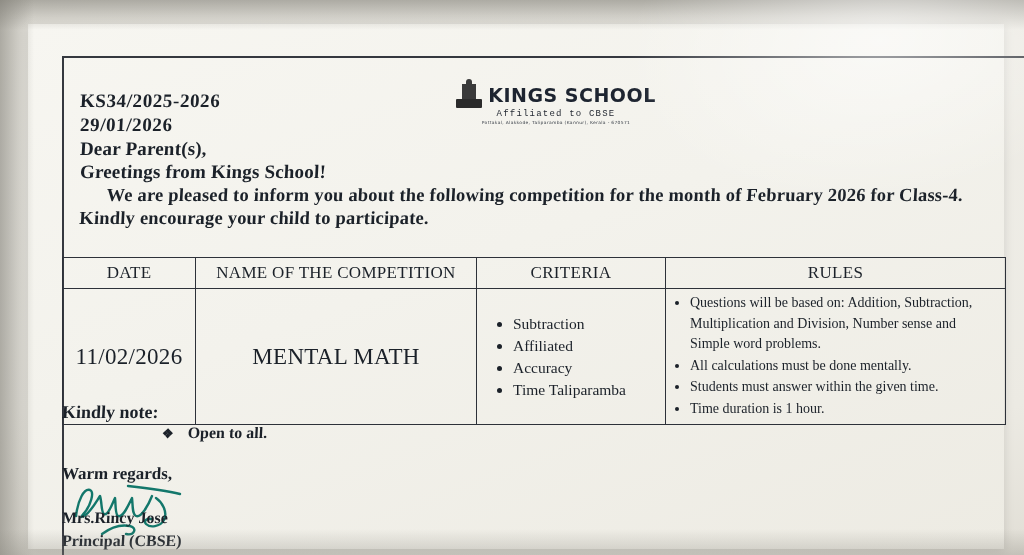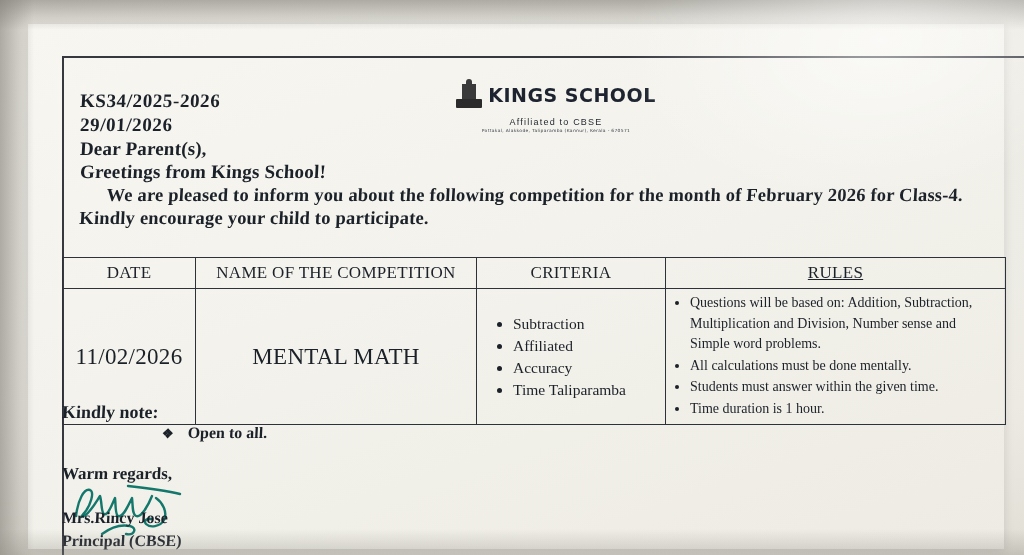--- a/index.html
+++ b/index.html
@@ -86,25 +86,25 @@
     background:#3a3a3a; border-radius:50% 50% 0 0;
   }
   .lh-name {
     font-family: "DejaVu Sans", sans-serif;
     font-weight: bold;
     font-size: 19px;
     letter-spacing: 0.5px;
     color: #1d2430;
   }
   .lh-sub {
-    font-family: Liberation Sans, sans-serif;
+    font-family: Liberation Mono, monospace;
     font-size: 9px;
     letter-spacing: 1.2px;
     color: #242a33;
-    margin-top: 10px;
+    margin-top: 2px;
   }
   .lh-addr {
     font-family: "DejaVu Sans", sans-serif;
     font-size: 4.5px;
     letter-spacing: 0.3px;
     color: #3b414a;
     margin-top: 2px;
     transform: scale(1, 0.95);
   }
 
@@ -148,21 +148,21 @@
   .tbl th {
     font-weight: normal;
     font-size: 17px;
     text-align: center;
     padding: 5px 4px;
     letter-spacing: 0.3px;
   }
   .col-date { width: 124px; }
   .col-name { width: 272px; }
   .col-criteria { width: 180px; }
-  .col-rules { width: auto; text-decoration: underline; }
+  .col-rules { width: auto; }
   .cell-center { text-align: center; font-size: 23px; letter-spacing: 0.3px;}
   .bullets {
     margin: 0;
     padding-left: 34px;
     font-size: 15.5px;
     line-height: 21px;
   }
   .bullets.crit { padding-left: 30px; }
   .bullets li { margin: 0 0 1px 0; }
   .rules-cell .bullets { padding-left: 18px; font-size: 14px; line-height: 20.5px; }

